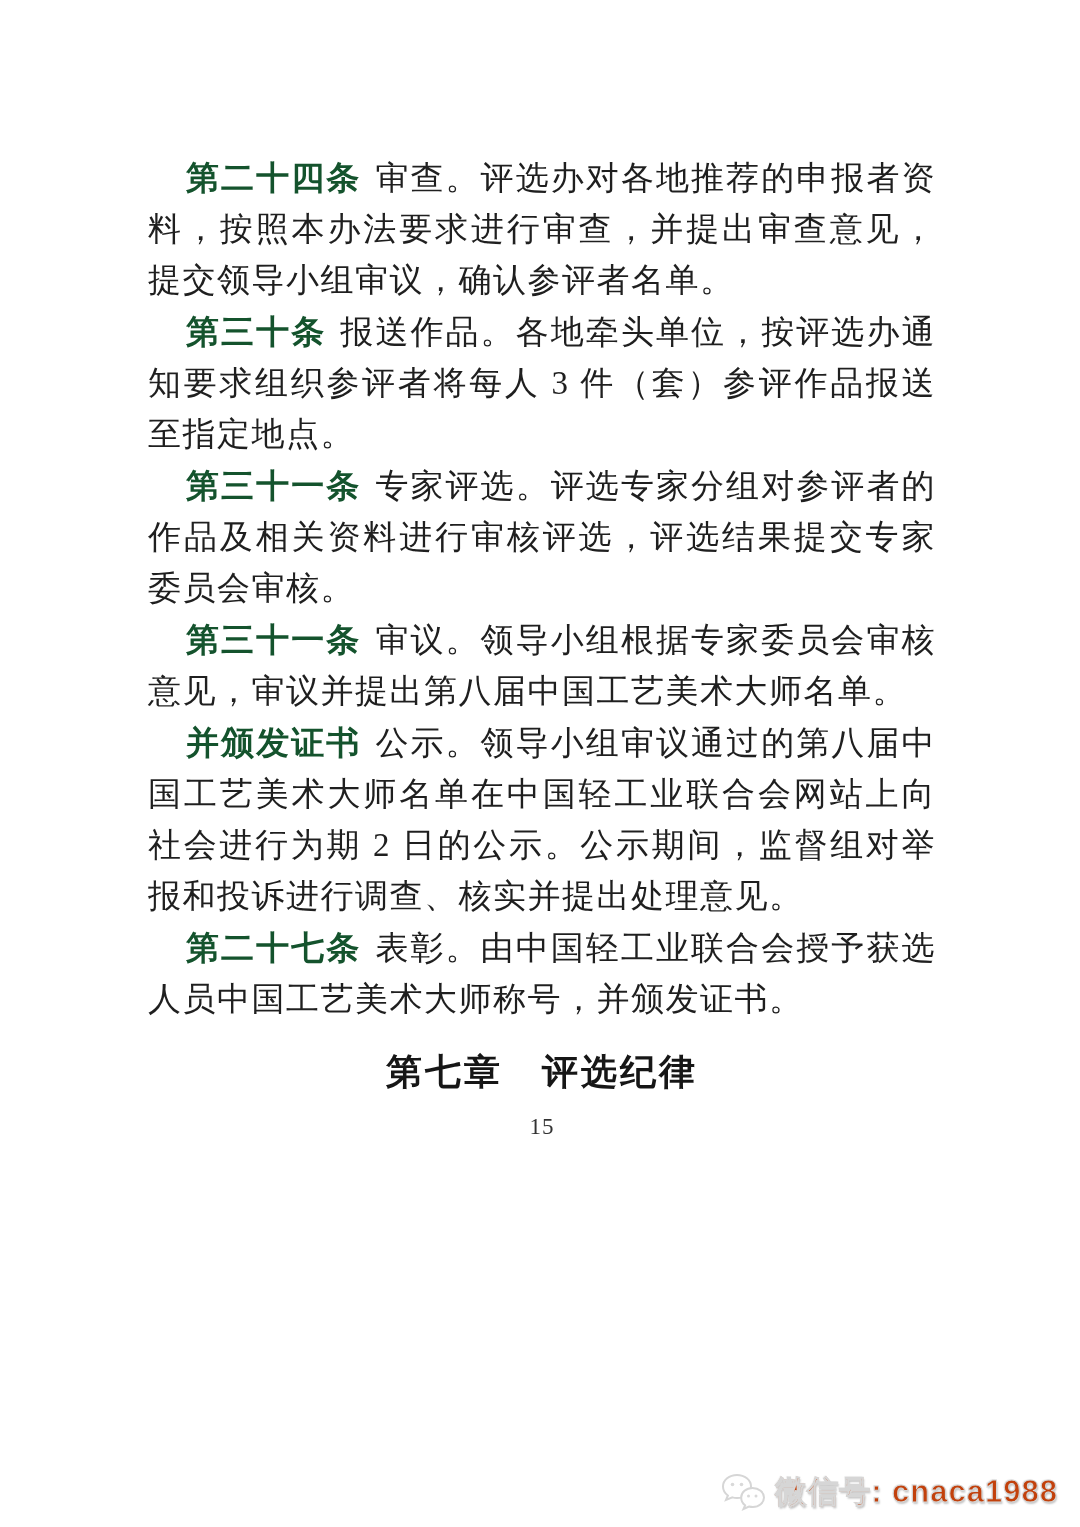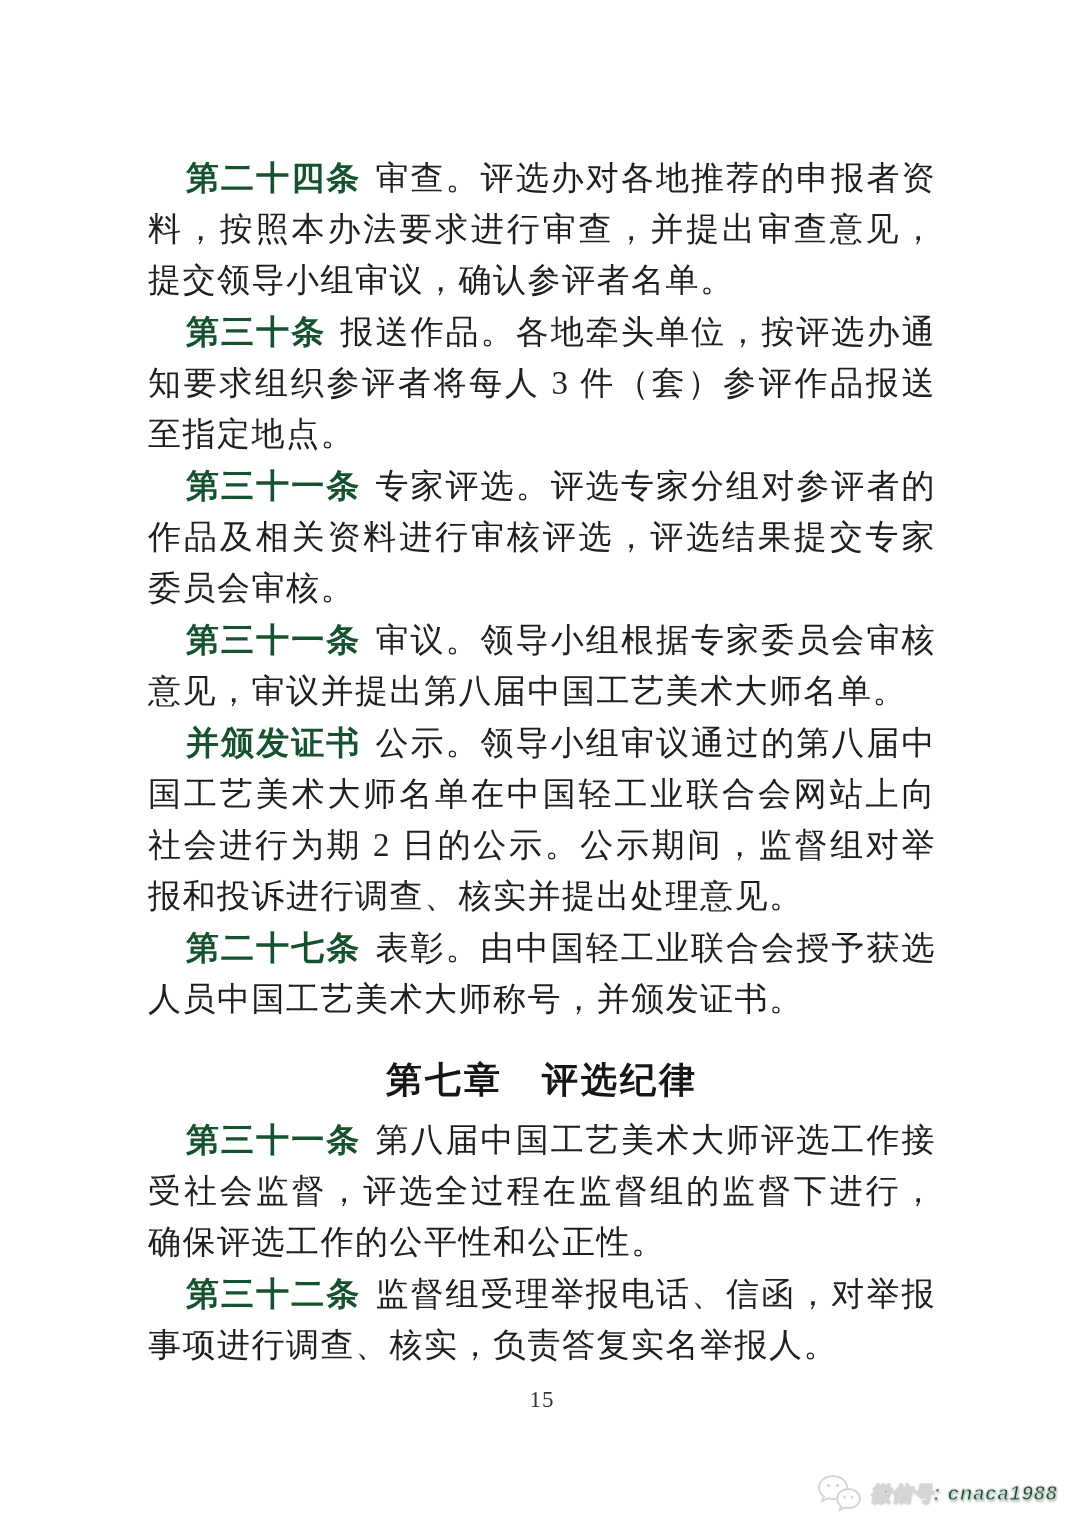--- a/index.html
+++ b/index.html
@@ -29,21 +29,21 @@
     text-indent: 38px;
     color: #1f1f1f;
   }
   p.article .label {
     font-family: "Liberation Sans", "DejaVu Sans", sans-serif;
     font-weight: bold;
     margin-right: 14px;
     color: #14532d;
   }
   h2.chapter-heading {
-    margin-top: 28px;
+    margin-top: 20px;
     margin-bottom: 8px;
     font-family: "Liberation Sans", "DejaVu Sans", sans-serif;
     font-weight: bold;
     font-size: 36px;
     line-height: 53px;
     letter-spacing: 3px;
     text-align: center;
     color: #161616;
   }
   .page-number {
@@ -57,27 +57,26 @@
     position: absolute;
     right: 22px;
     bottom: 14px;
     display: flex;
     align-items: center;
     gap: 8px;
   }
   .watermark .wm-text {
     font-family: "Liberation Sans", "DejaVu Sans", sans-serif;
     font-weight: bold;
-    font-size: 20px;
+    font-size: 31px;
     letter-spacing: 1px;
-    color: #14532d;
+    color: #c2410c;
     -webkit-text-stroke: 1px #d6d6d6;
     text-shadow: 1px 2px 2px #c4c4c4, -1px -1px 1px #f0f0f0;
     white-space: nowrap;
-    font-style: italic;
   }
   .wechat-icon-svg { display: block; }
 </style>
 </head>
 <body>
 
 <div class="page">
   <div class="content">
 
     <div>
@@ -102,29 +101,20 @@
   </p>
 
 
   <p class="article">
     <span class="label">第二十七条</span><span>表彰。由中国轻工业联合会授予获选人员中国工艺美术大师称号，并颁发证书。</span>
   </p>
 </div>
 
     <h2 class="chapter-heading">第七章　评选纪律</h2>
 
-    <div>
-  <p class="article">
-    <span class="label">第三十一条</span><span>第八届中国工艺美术大师评选工作接受社会监督，评选全过程在监督组的监督下进行，确保评选工作的公平性和公正性。</span>
-  </p>
-
-  <p class="article">
-    <span class="label">第三十二条</span><span>监督组受理举报电话、信函，对举报事项进行调查、核实，负责答复实名举报人。</span>
-  </p>
-</div>
 
     <div class="page-number">15</div>
   </div>
 
   <div class="watermark">
     <span>
       <svg class="wechat-icon-svg" width="46" height="40" viewBox="0 0 46 40">
         <g fill="#ffffff" stroke="#d6d6d6" stroke-width="2">
           <path d="M30 14.5c0 6.4-6.3 11.5-14 11.5-1.6 0-3.2-.2-4.6-.6L5 28l1.9-4.5C4 21.4 2 18.2 2 14.5 2 8.1 8.3 3 16 3s14 5.1 14 11.5z"></path>
           <path d="M43 25.5c0 5.2-5 9.5-11.2 9.5-1.3 0-2.6-.2-3.8-.5L22.5 37l1.6-3.7c-2.4-1.7-3.9-4.3-3.9-7.8 0-5.2 5-9.5 11.3-9.5S43 20.3 43 25.5z"></path>

